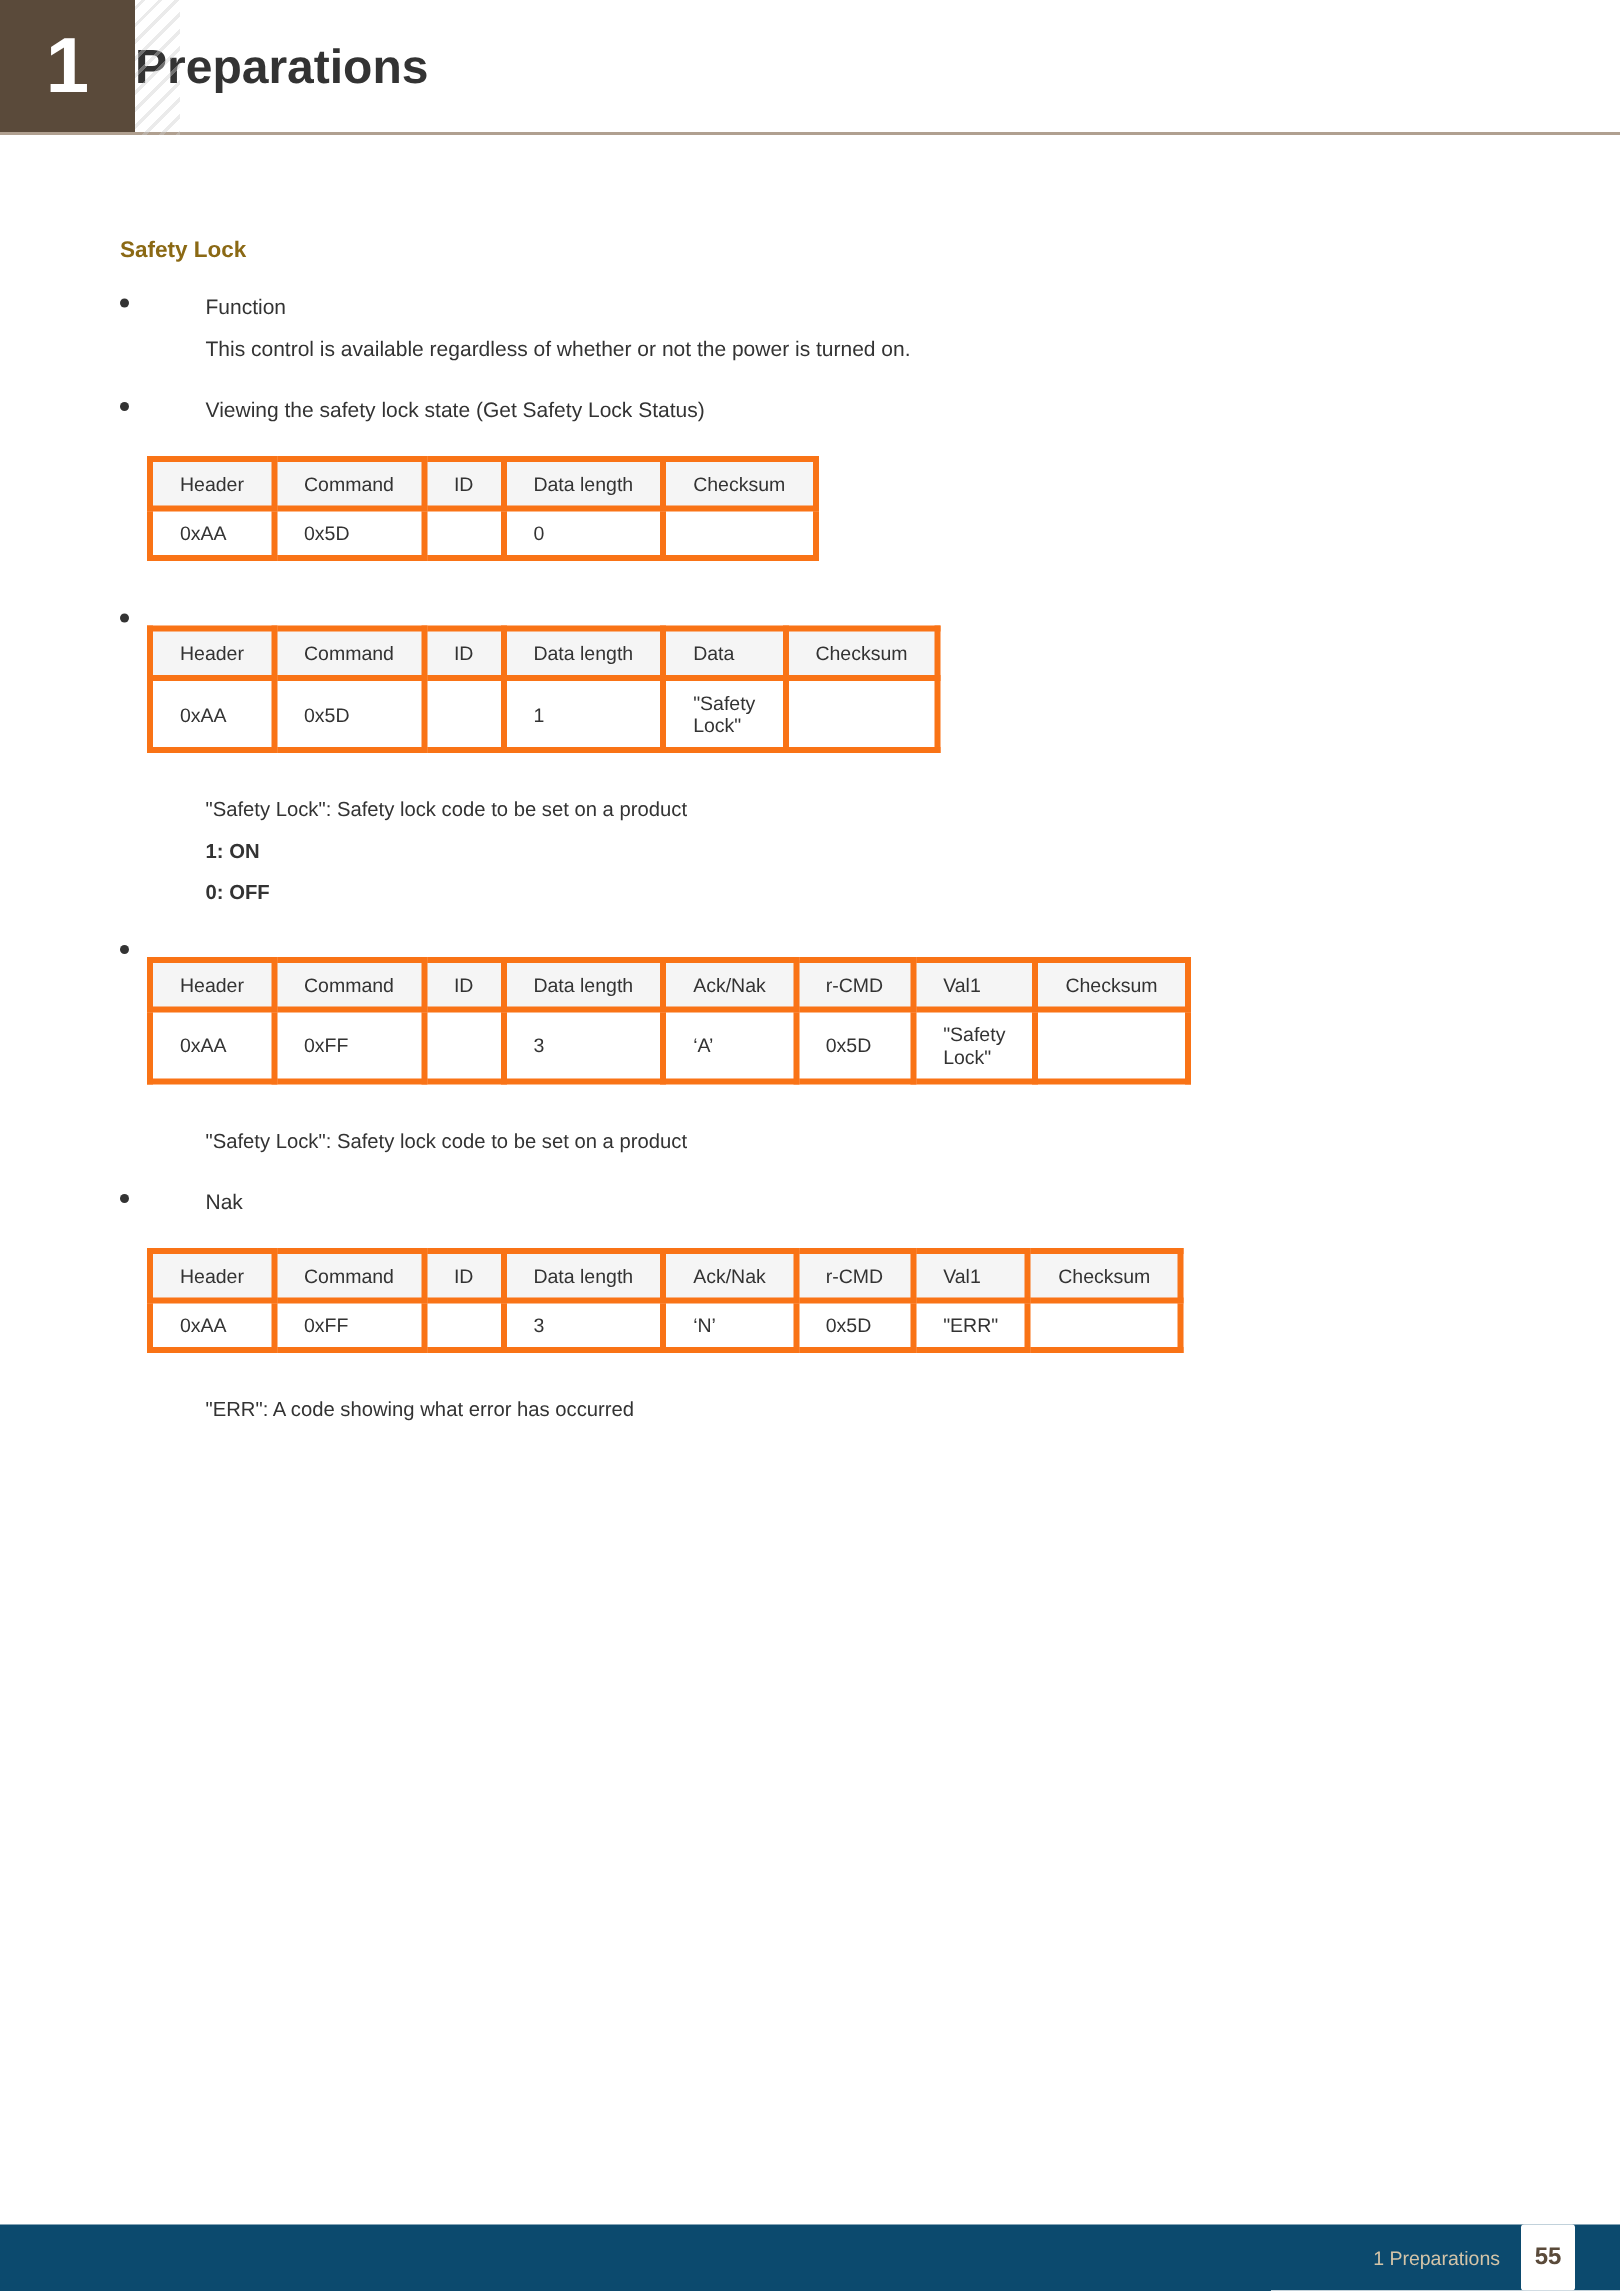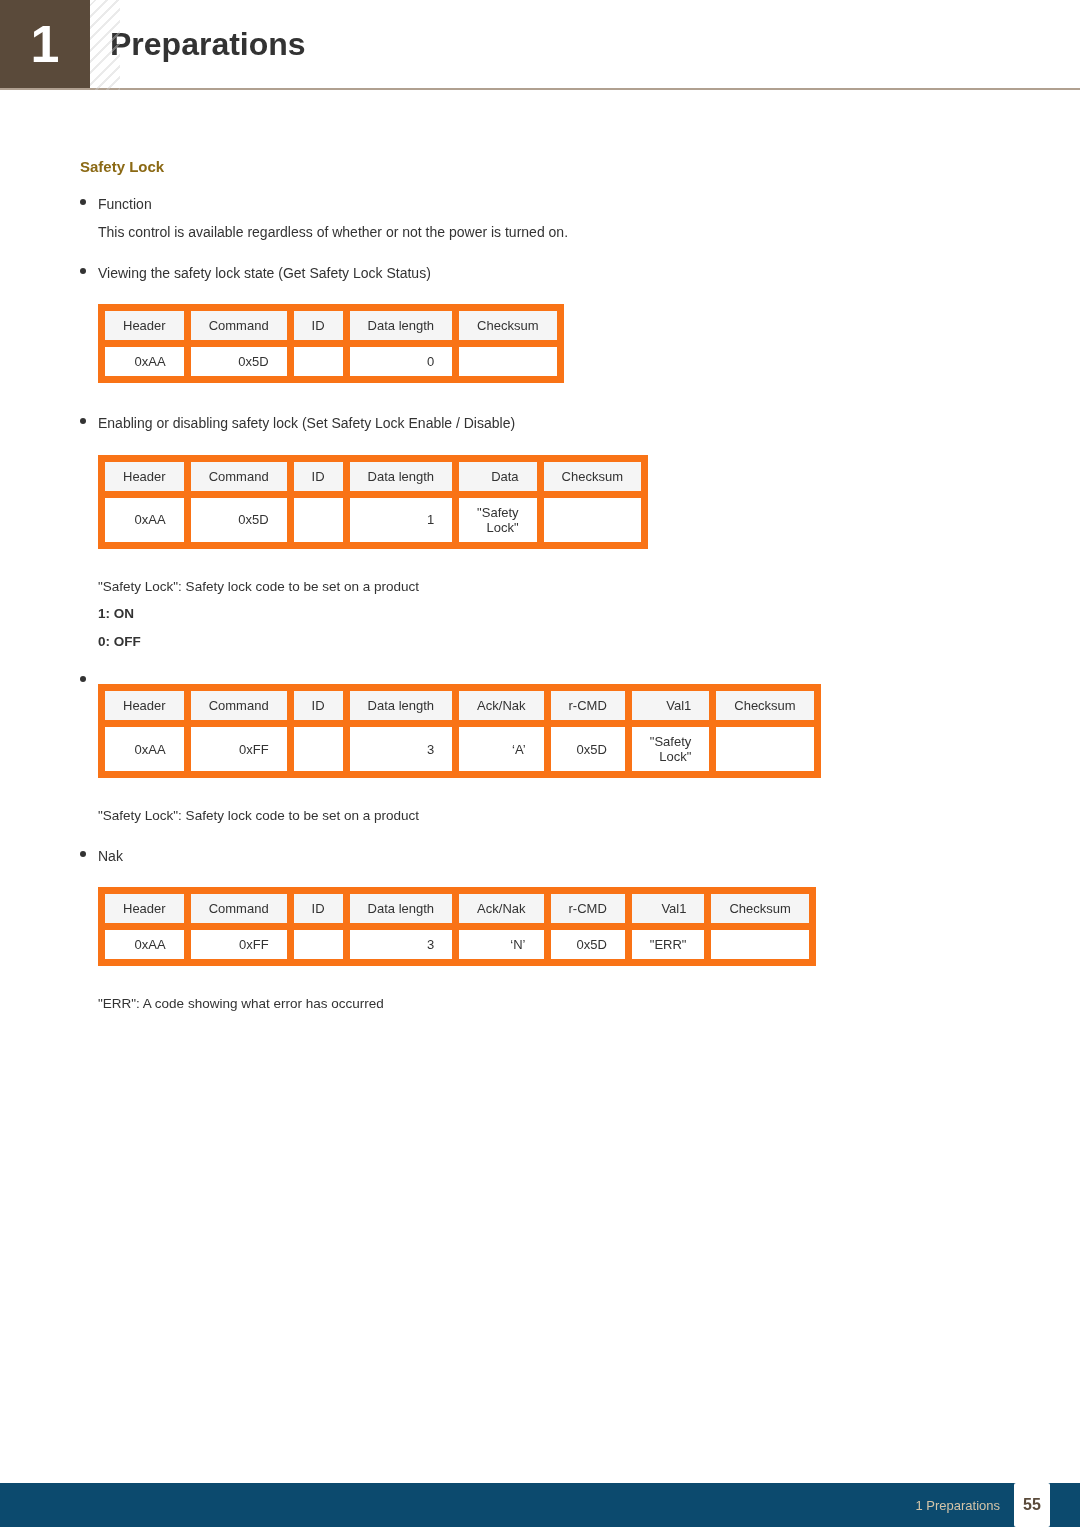--- a/index.html
+++ b/index.html
@@ -31,21 +31,20 @@
       justify-content: center;
       font-size: 52px;
       font-weight: bold;
       flex-shrink: 0;
     }
 
     .chapter-title-block {
       display: flex;
       align-items: center;
       flex: 1;
-      margin-left: 20px;
     }
 
     .chapter-title-block h1 {
       font-size: 32px;
       font-weight: bold;
       color: #333;
     }
 
     
     .stripe-decoration {
@@ -94,41 +93,42 @@
       flex-shrink: 0;
     }
 
     .bullet-content {
       flex: 1;
     }
 
     .bullet-content p {
       margin-bottom: 6px;
       line-height: 1.6;
+      margin-left: 39px;
     }
 
     .bold-highlight {
       font-weight: bold;
     }
 
     
     .table-wrapper {
       margin: 14px 0 14px 0;
       display: inline-block;
     }
 
     table {
       border-collapse: collapse;
       font-size: 13px;
     }
 
     table th, table td {
-      border: 7px solid #f97316;
+      border: 4px solid #f97316;
       padding: 7px 18px;
-      text-align: right;
+      text-align: left;
       vertical-align: middle;
       background: #fff;
     }
 
     table th {
       background: #f5f5f5;
       font-weight: normal;
     }
 
     
@@ -232,21 +232,20 @@
               </tr>
             </tbody>
           </table>
         </div>
       </div>
     </div>
 
     <div class="bullet-item">
       <div class="bullet-dot"></div>
       <div class="bullet-content">
-        <p>Enabling or disabling safety lock (Set Safety Lock Enable / Disable)</p>
 
         
         <div class="table-wrapper">
           <table>
             <thead>
               <tr>
                 <th>Header</th>
                 <th>Command</th>
                 <th>ID</th>
                 <th>Data length</th>

